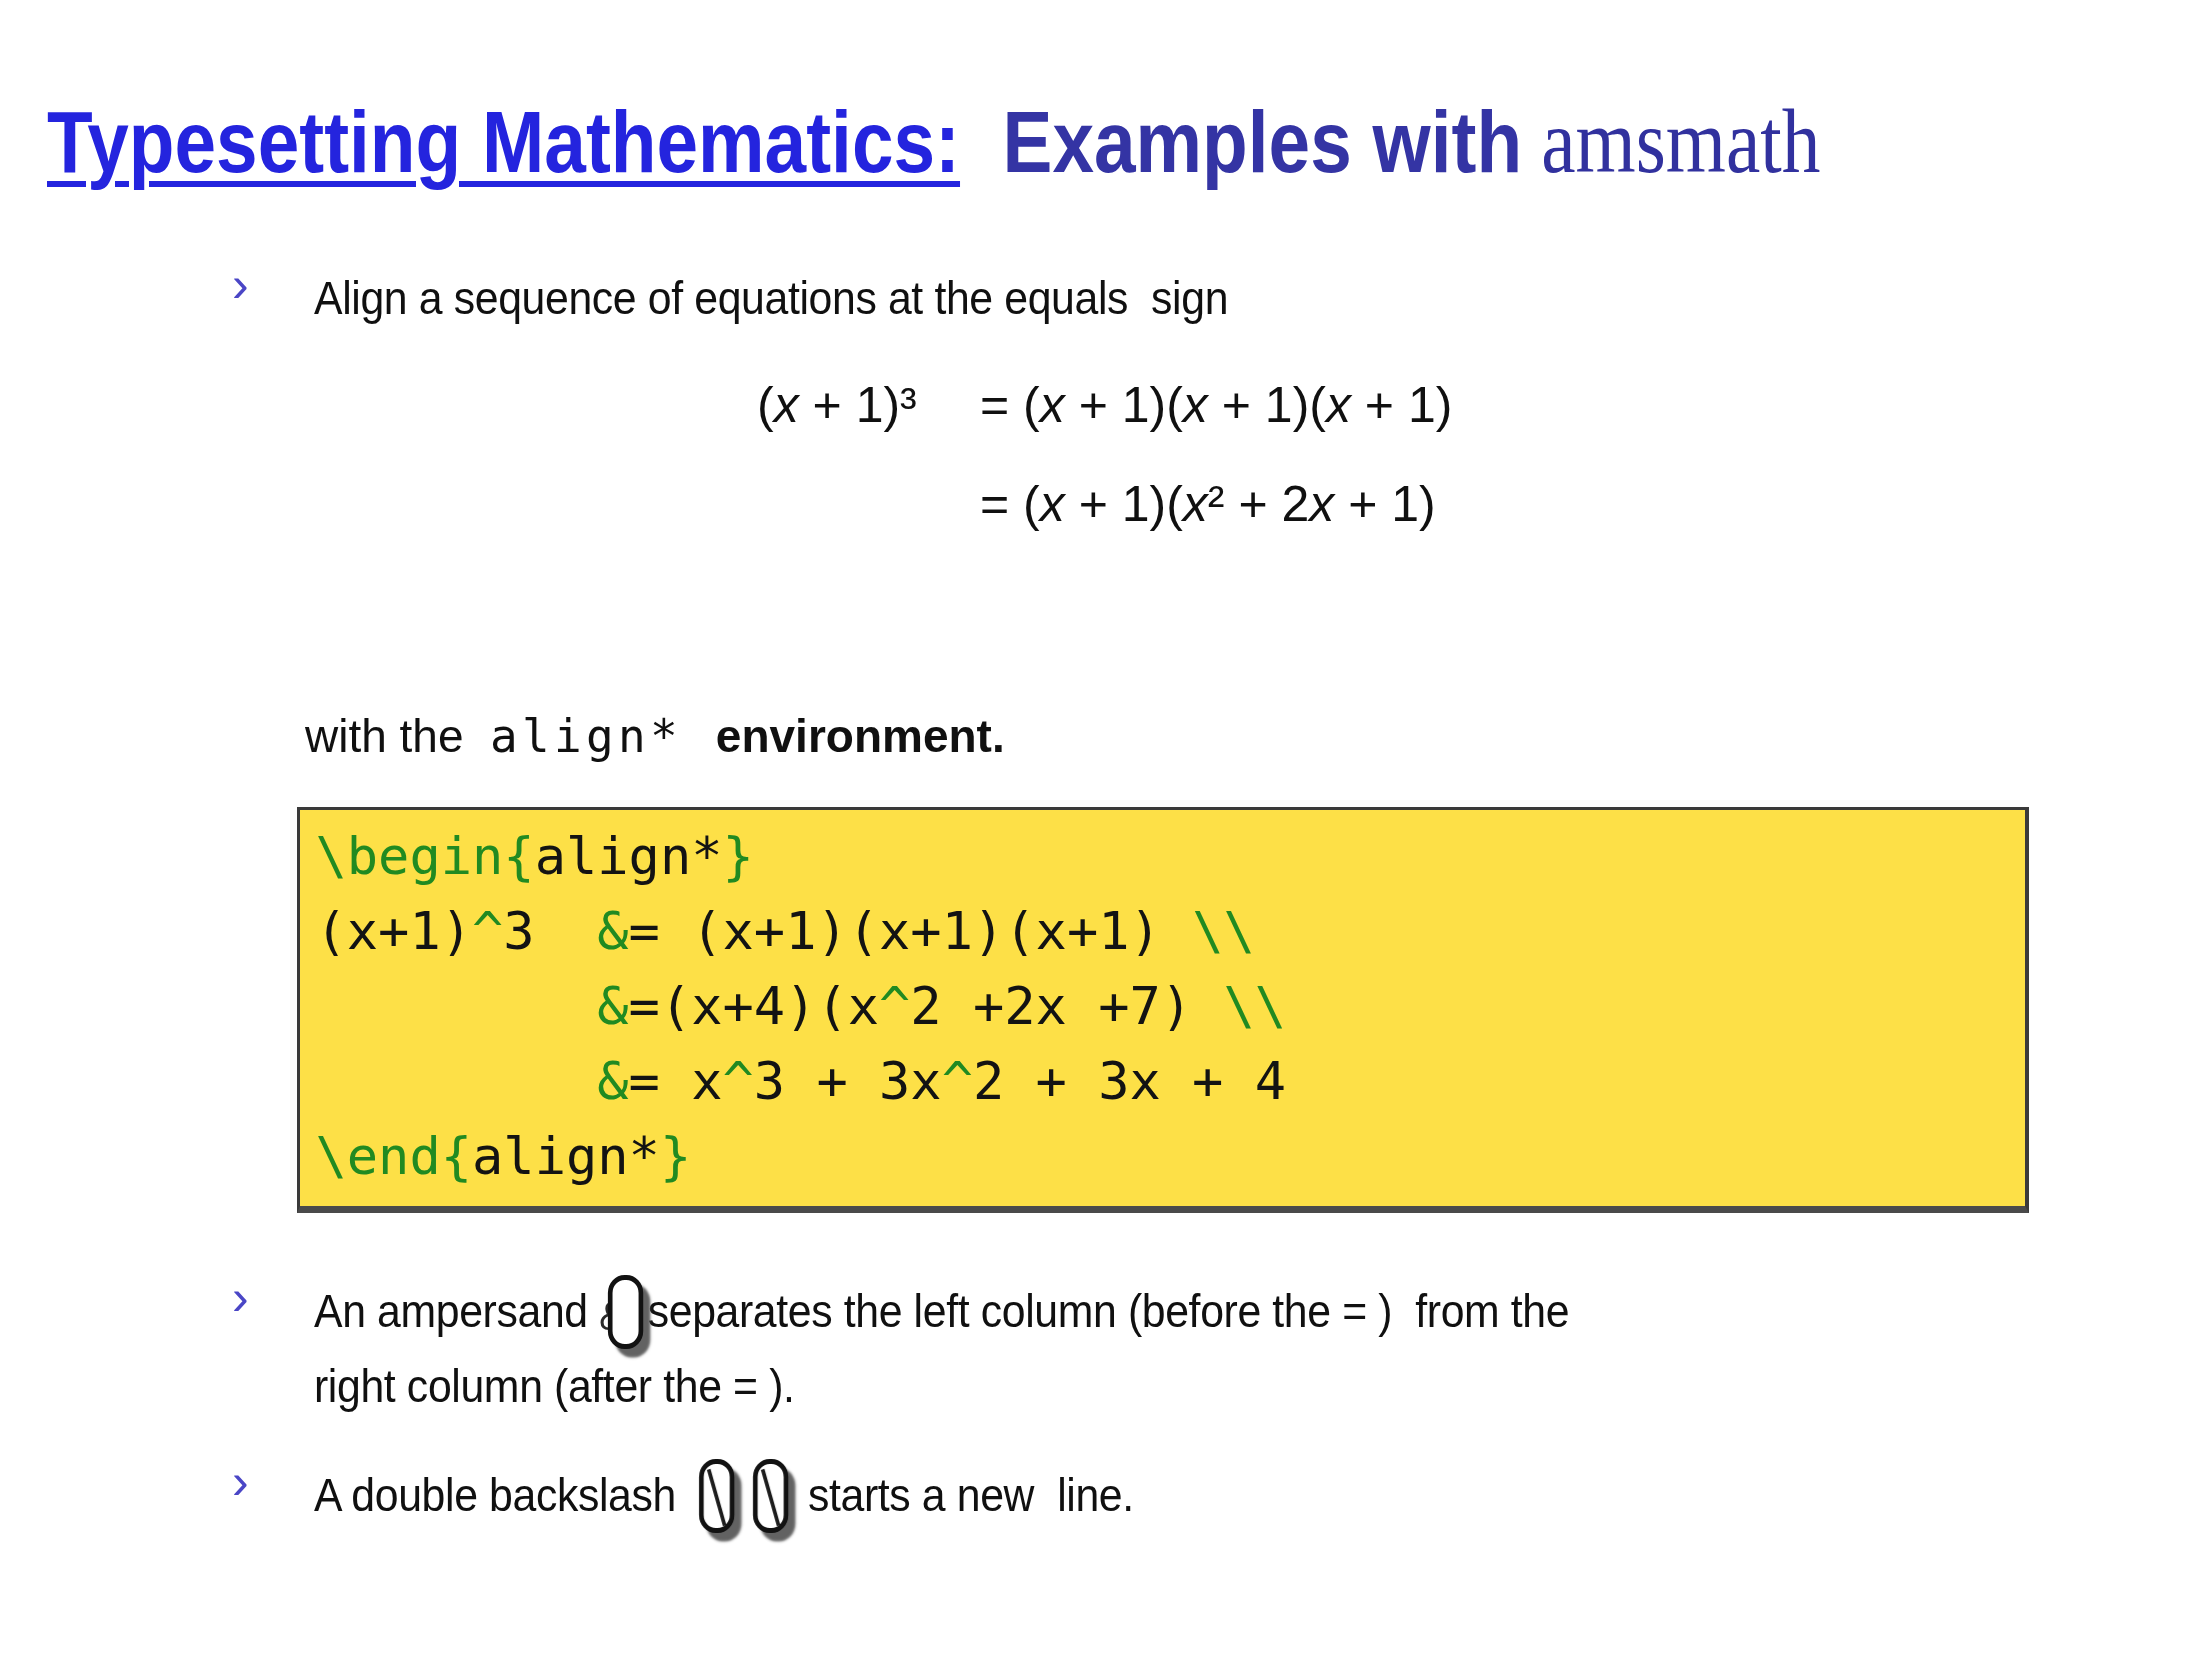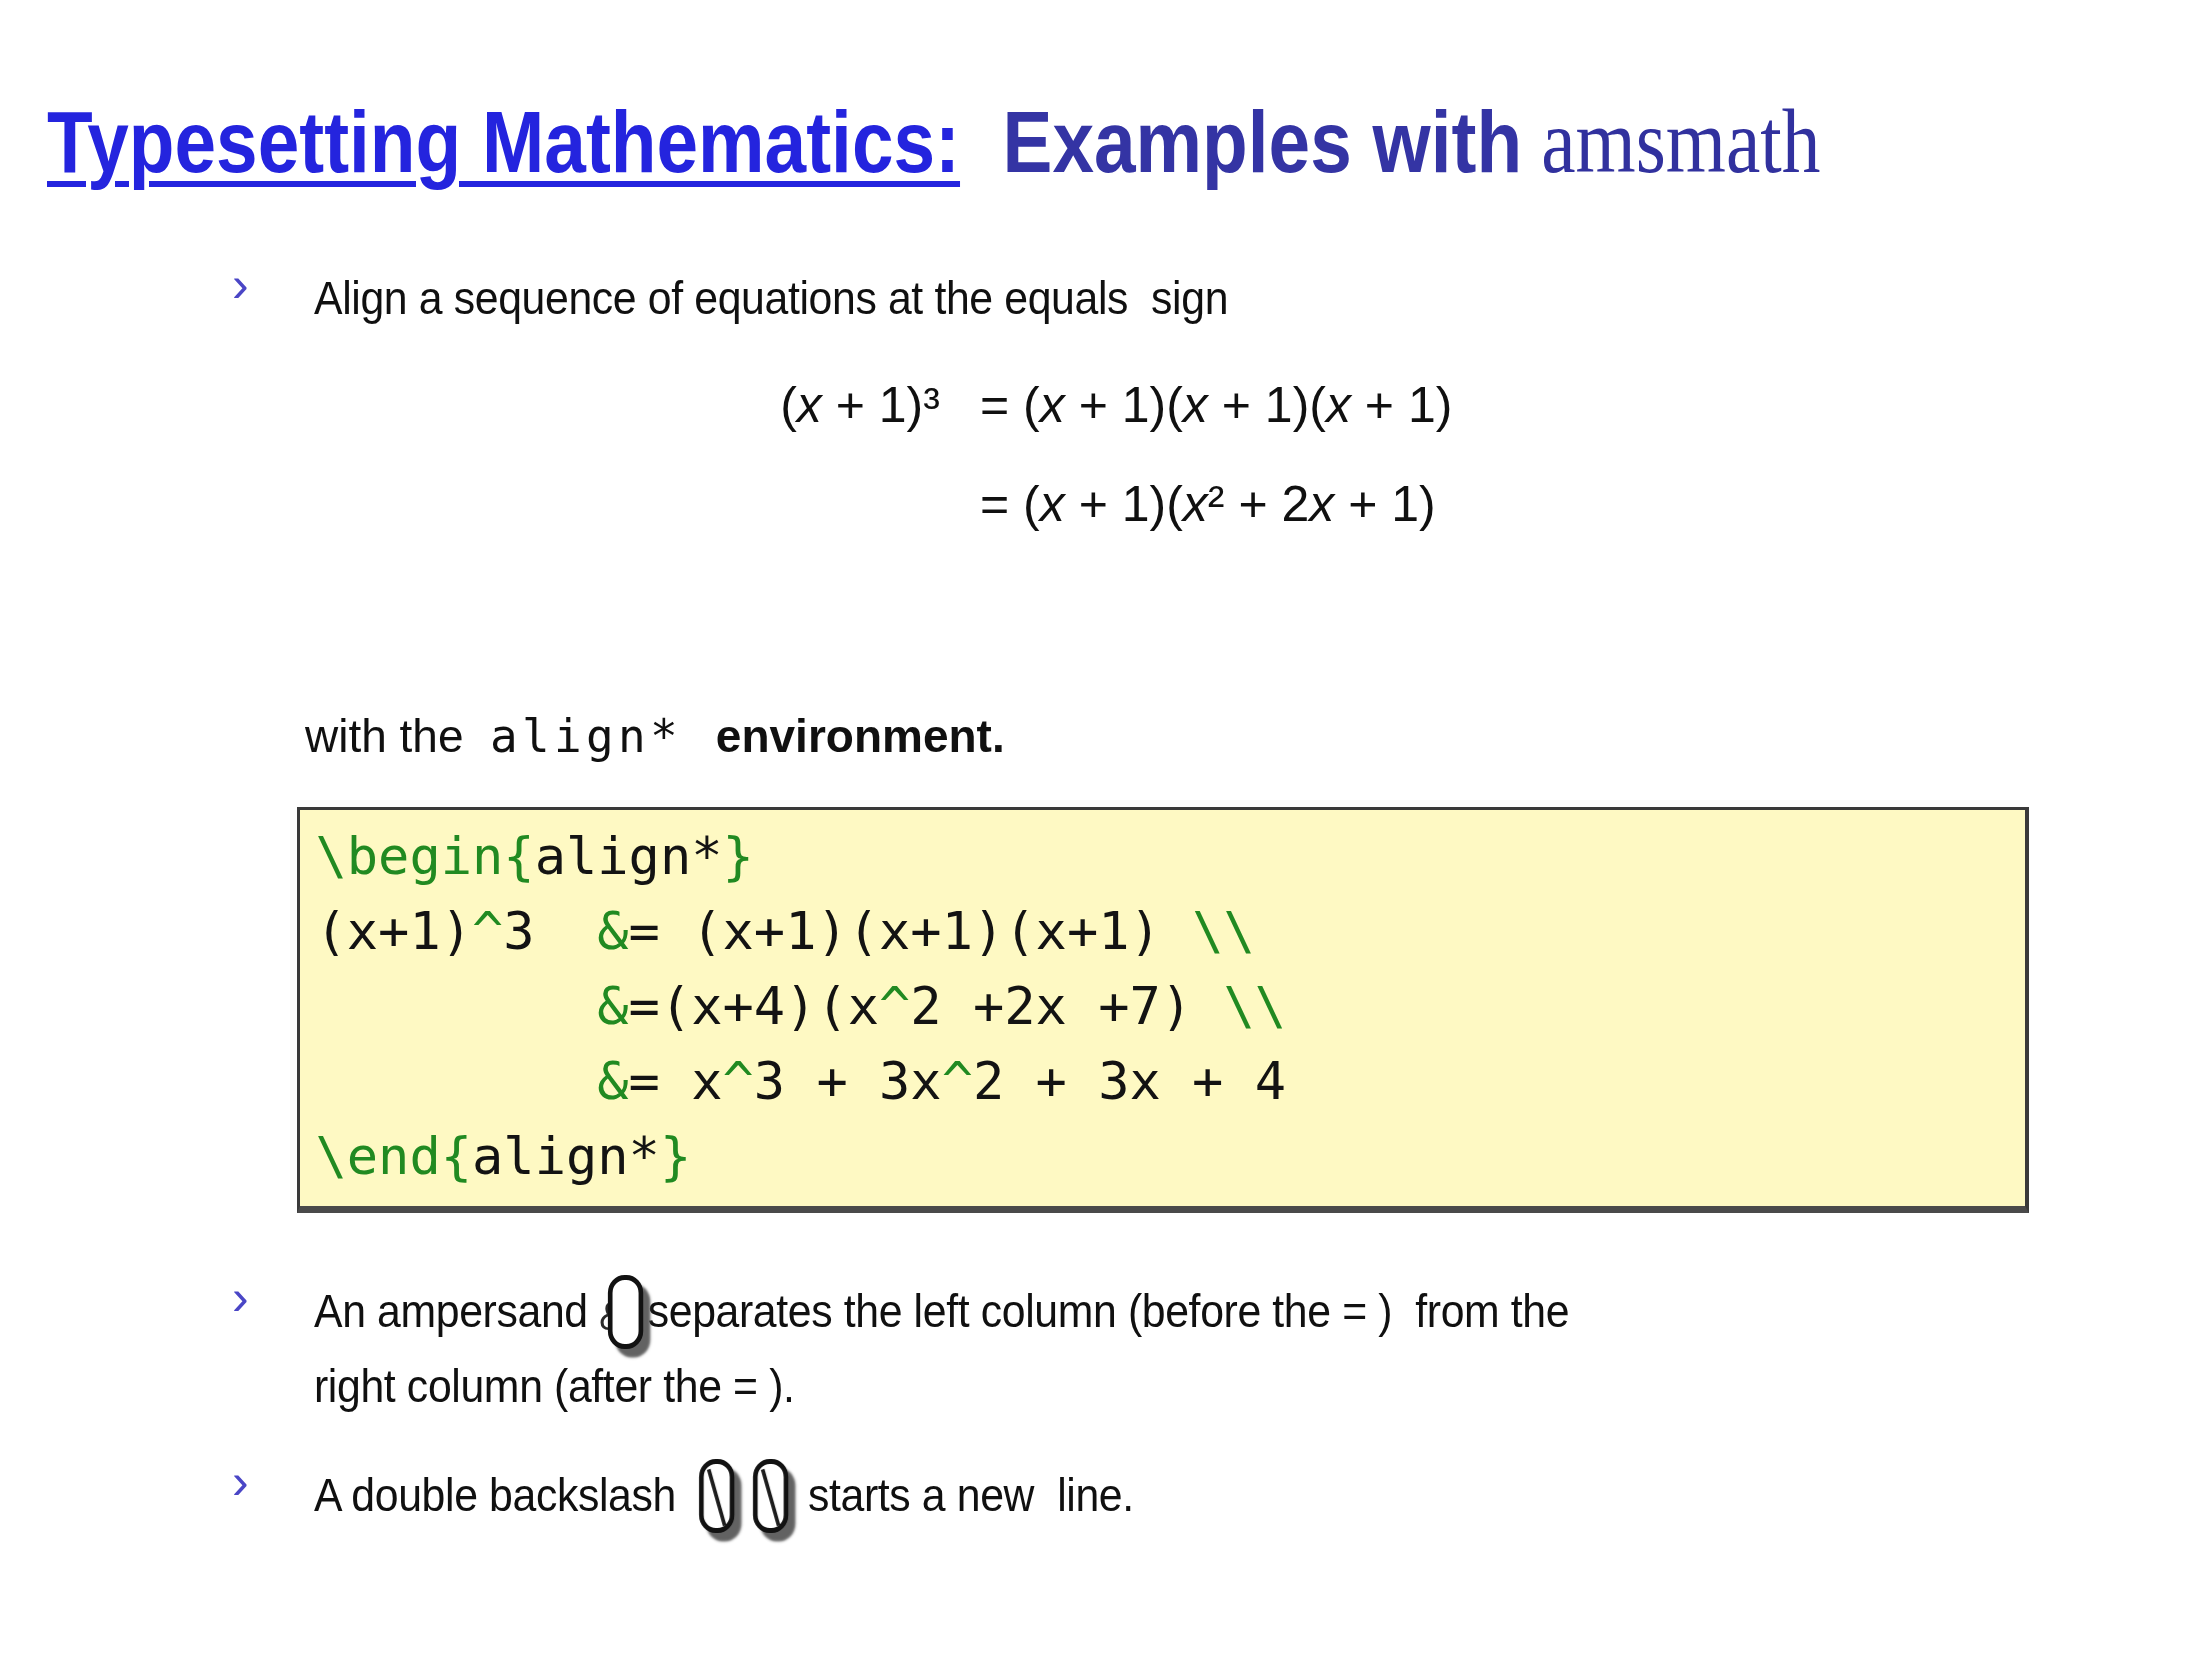--- a/index.html
+++ b/index.html
@@ -43,36 +43,36 @@
     letter-spacing:-0.4px;
     transform:scaleX(0.93);transform-origin:0 0;
     width:2065px;
   }
   #bullet1{top:262px;}
   #bullet2{top:1275px;}
   #bullet3{top:1459px;}
   
   #equations{position:absolute;left:757px;top:375px;font-size:50px;}
   .eq-row{display:flex;margin-bottom:38px;line-height:61px;}
-  .eq-lhs{width:206px;text-align:center;white-space:pre;}
+  .eq-lhs{width:206px;text-align:left;white-space:pre;}
   .eq-rhs{margin-left:17px;white-space:pre;text-align:right;}
   .mathx i{font-style:italic;}
   
   #align-note{position:absolute;left:305px;top:709px;font-size:46px;}
   #align-note .code-inline{
     font-family:"DejaVu Sans Mono","Liberation Mono",monospace;
     letter-spacing:4.3px;margin-left:13.8px;
   }
   #align-note .note-post{margin-left:21px;font-weight:bold;}
   
   #code-box{
     position:absolute;left:297px;top:807px;
     width:1732px;height:406px;
     box-sizing:border-box;
-    background:#fef9c3;
+    background:#fde047;
     border:3.4px solid #3A3A3A;
     border-right-width:4.3px;
     border-bottom:7.7px solid #4A4A4A;
     padding:8.6px 0 0 15.5px;
   }
   .code-line{
     font-family:"DejaVu Sans Mono","Liberation Mono",monospace;
     font-size:52px;line-height:75px;white-space:pre;
   }
   .tk{color:#131313;}

